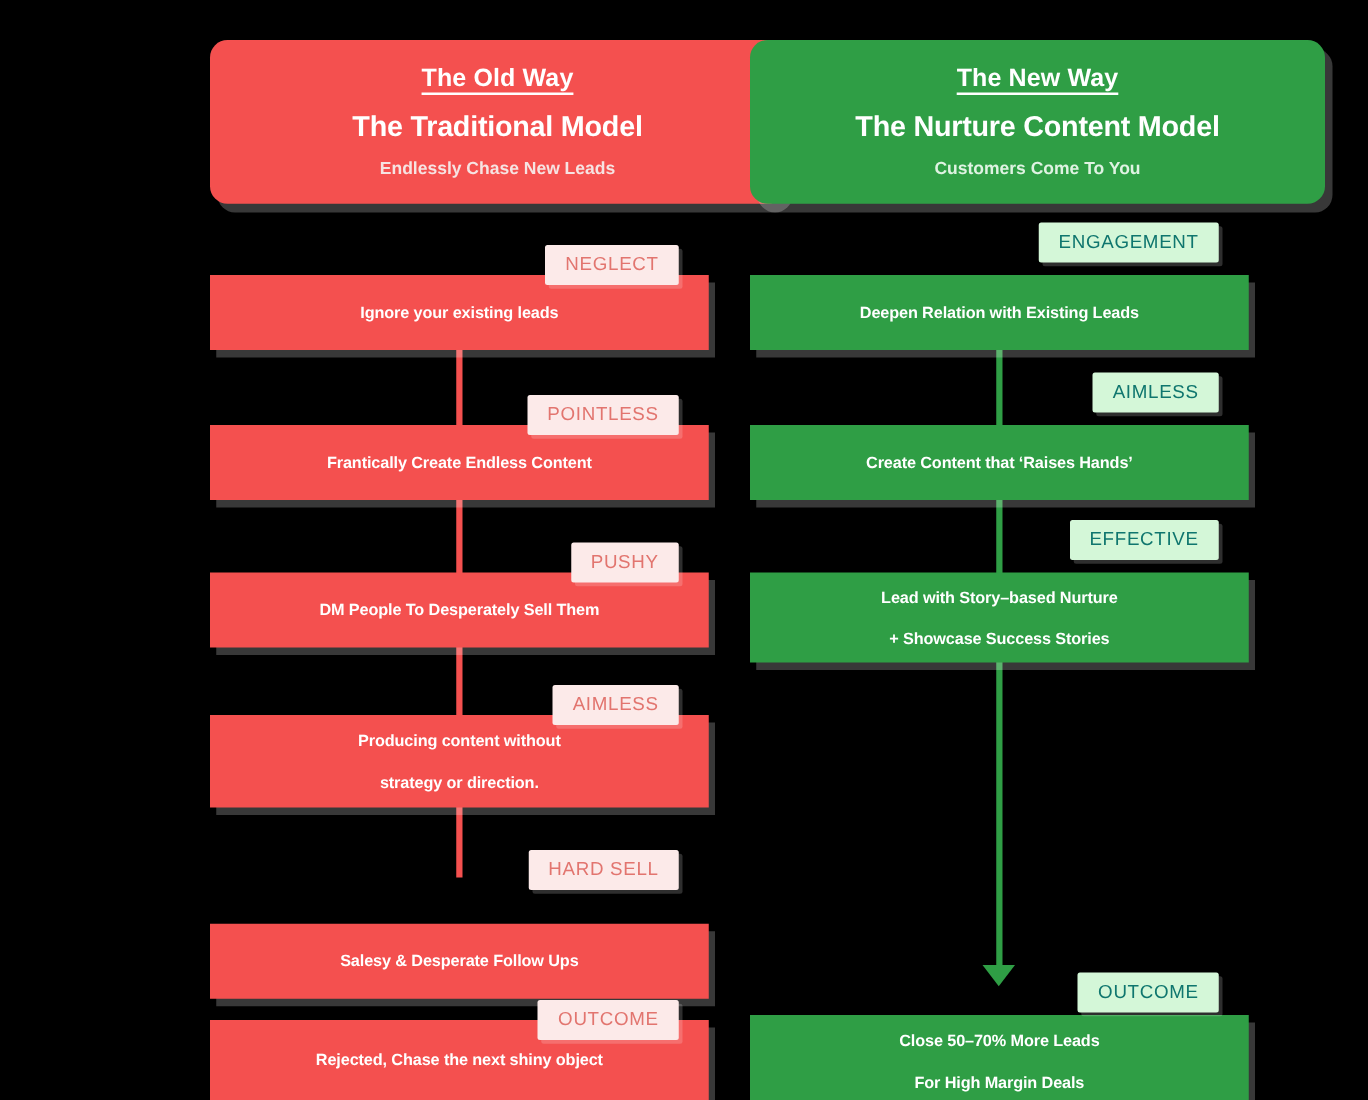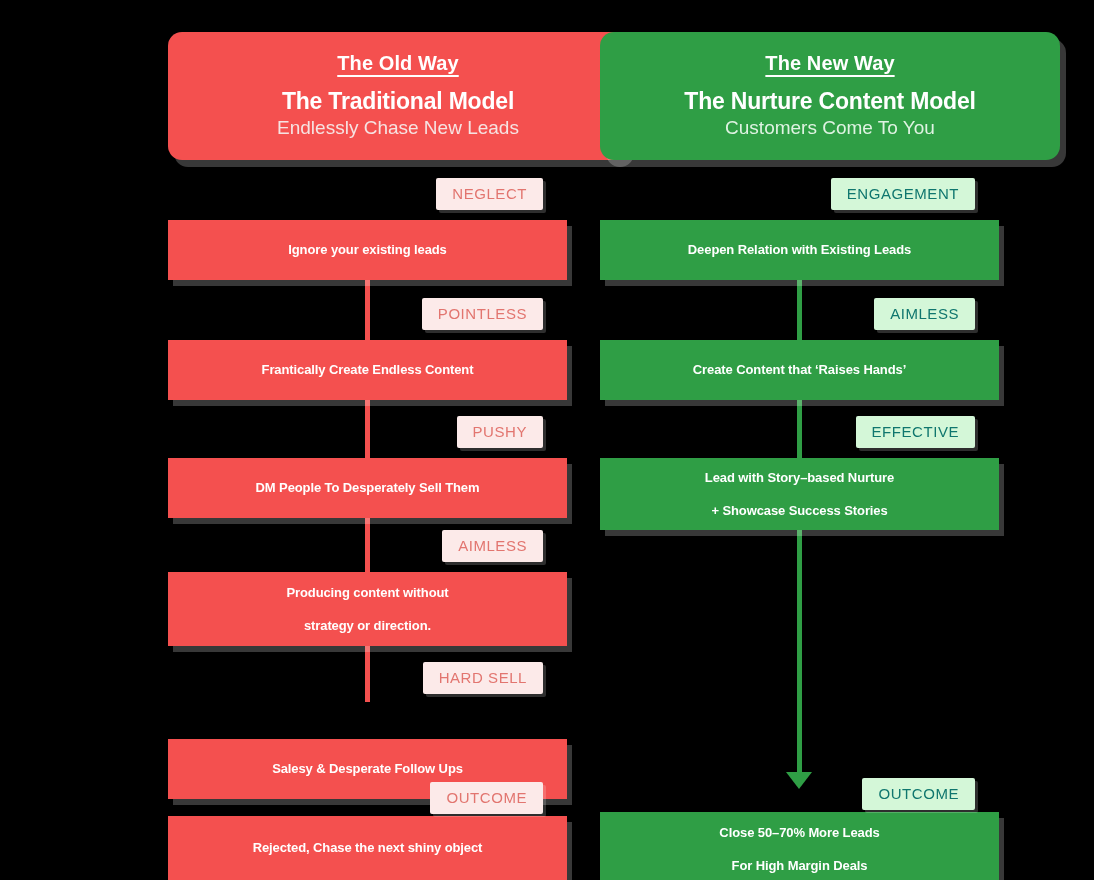--- a/index.html
+++ b/index.html
@@ -53,22 +53,23 @@
   }
   .header-title {
     margin-top: 11px;
     font-size: 23px;
     font-weight: 700;
     color: #ffffff;
     line-height: 1.25;
     letter-spacing: -.2px;
   }
   .header-sub {
-    font-size: 19px;
-    font-weight: 400;
+    margin-top: 10px;
+    font-size: 14px;
+    font-weight: 700;
     color: #f6e3e2;
     line-height: 1.25;
   }
   .header-card.green .header-sub { color: #dff3e2; }
 
   
   .connector {
     position: absolute;
     width: 5px;
   }
@@ -101,20 +102,21 @@
     font-weight: 500;
     letter-spacing: .55px;
     line-height: 1;
     white-space: nowrap;
     border-radius: 2px;
   }
   .badge.red {
     background: #FCEAE9;
     color: #E2756F;
     box-shadow: 3px 3px 0 rgba(255,255,255,0.18);
+    margin-top: 18px;
   }
   .badge.green {
     background: #D4F7D8;
     color: #0f766e;
     box-shadow: 3px 3px 0 rgba(255,255,255,0.18);
   }
 
   .step-box {
     position: absolute;
     left: 0;

